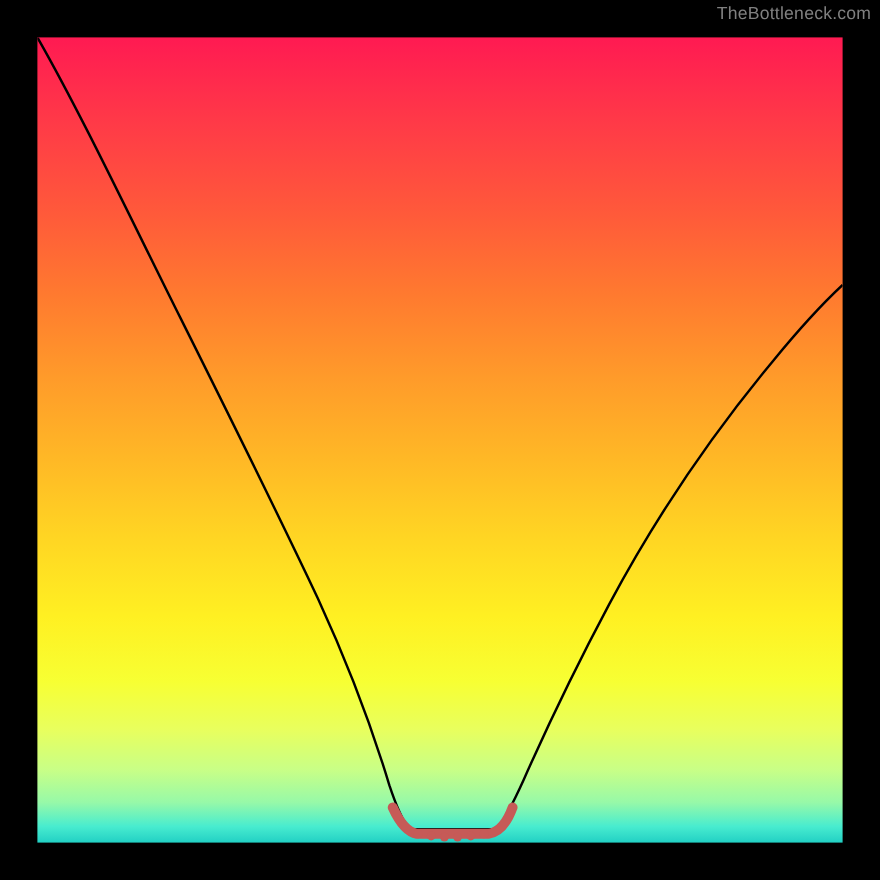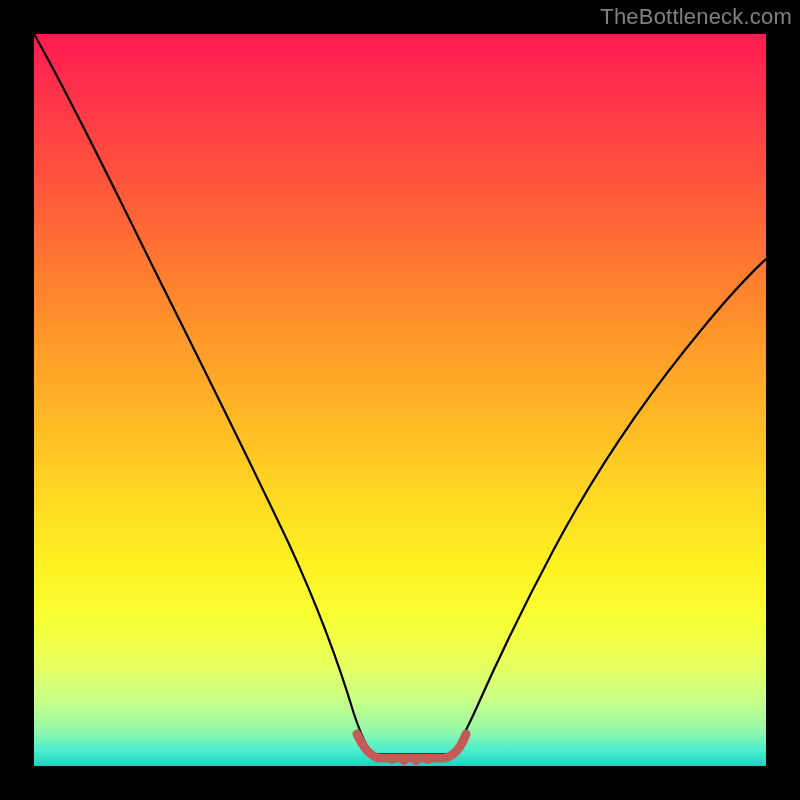--- a/index.html
+++ b/index.html
@@ -15,21 +15,21 @@
     position: relative;
     width: 800px;
     height: 800px;
     background: #000;
   }
   .watermark {
     position: absolute;
     top: 4px;
     right: 8px;
     color: #808080;
-    font-size: 22px;
+    font-size: 16px;
     letter-spacing: 0.2px;
     font-weight: 400;
     z-index: 10;
   }
   .plot-area {
     position: absolute;
     left: 34px;
     top: 34px;
     width: 732px;
     height: 732px;

